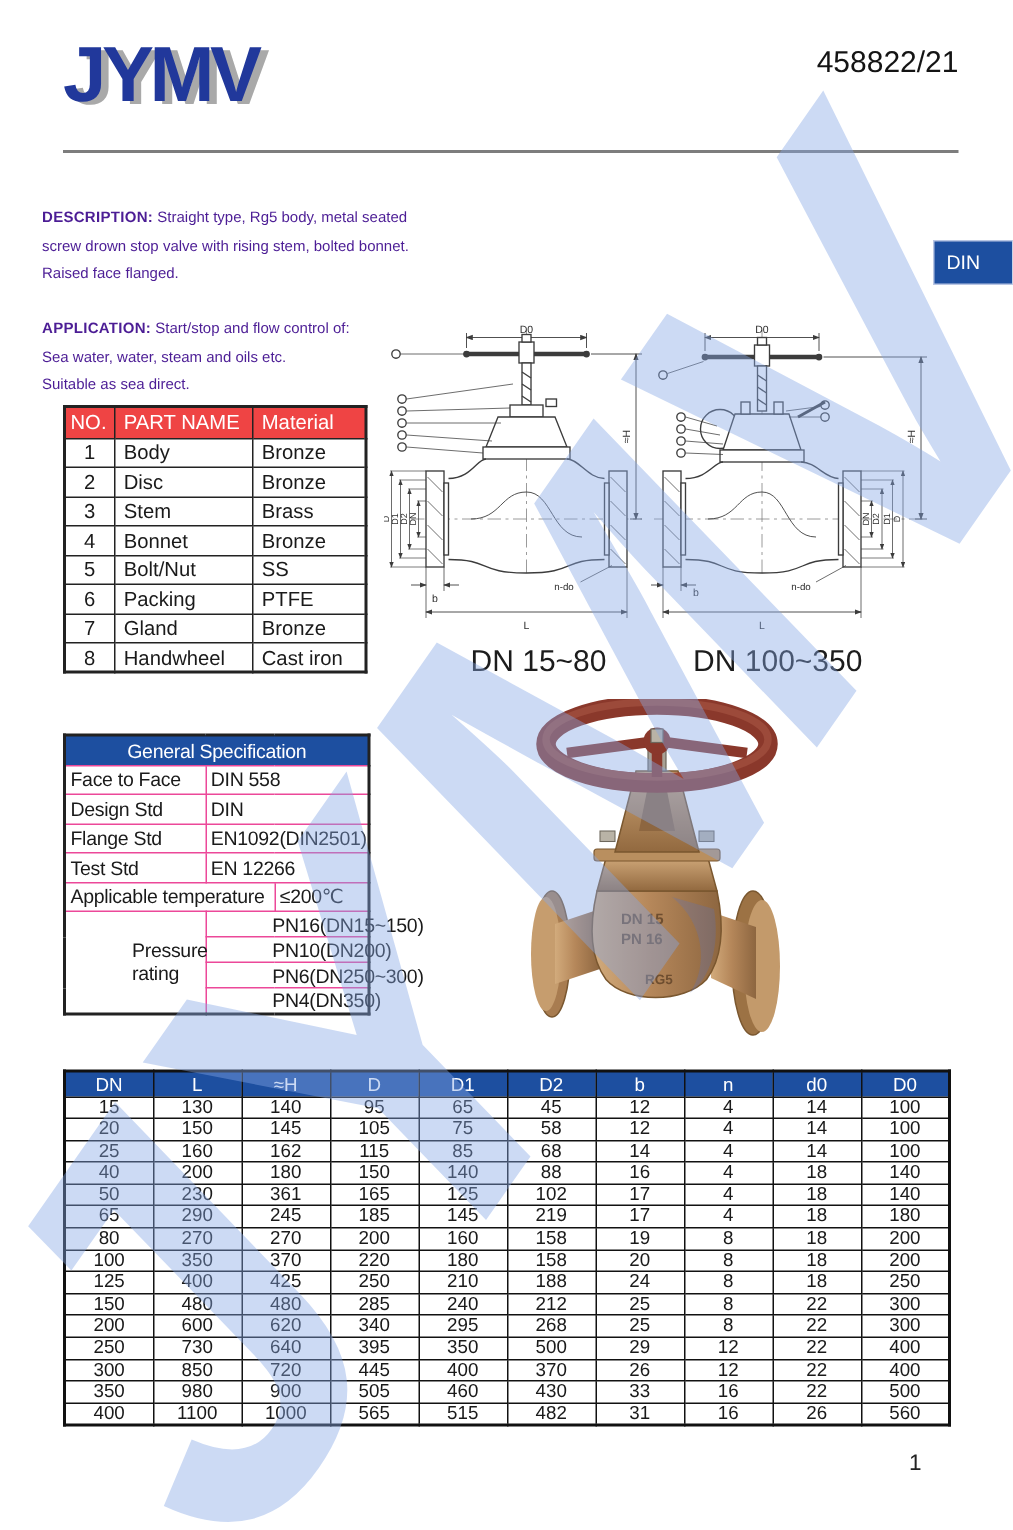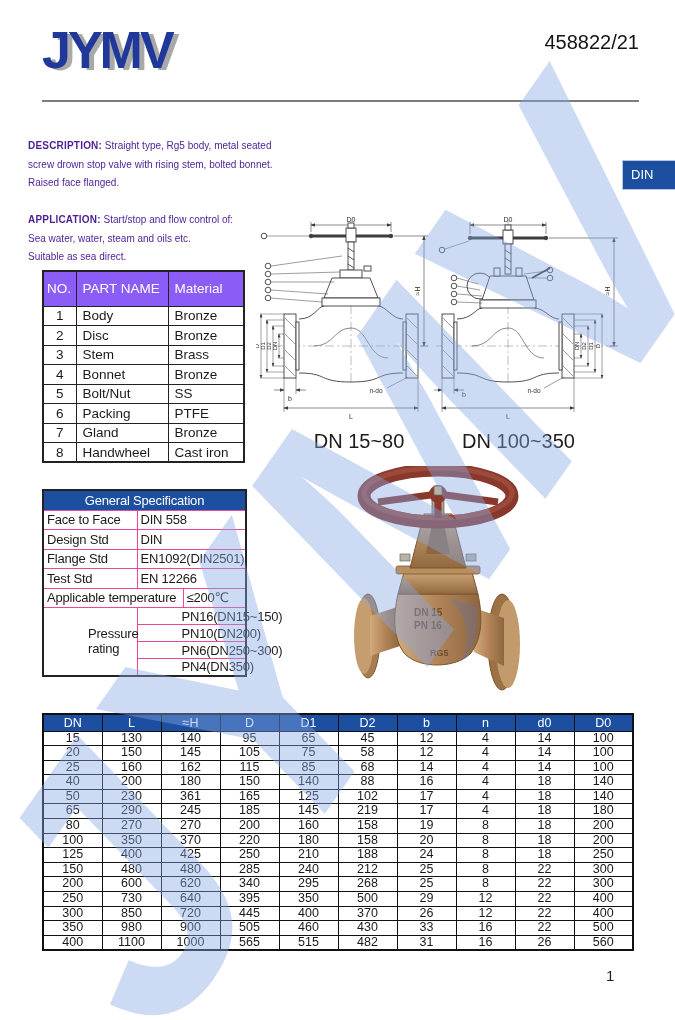--- a/index.html
+++ b/index.html
@@ -32,21 +32,21 @@
     border:1px solid #b9c6e4;border-right:none;
   }
 
   
   table{border-collapse:collapse;}
   td,th{box-sizing:border-box;}
 
   
   .parts{left:42px;top:270px;width:201px;table-layout:fixed;border:2px solid #222;font-size:13.5px;}
   .parts th,.parts td{border:1px solid #222;height:19.5px;padding:0 0 0 6px;text-align:left;font-weight:normal;}
-  .parts thead th{background:#8b5cf6;color:#fff;height:35px;}
+  .parts thead th{background:#ef4444;color:#fff;height:21px;}
   .parts td:first-child{text-align:center;padding:0;}
   .parts th:first-child{padding-left:3px;}
 
   
   .spec{left:42px;top:489px;width:203px;table-layout:fixed;border:2px solid #222;font-size:13px;}
   .spec td{border:1px solid #ec4899;height:19.5px;padding:0 3px;letter-spacing:-.2px;}
   .spec .spec-title{background:#1d4fa0;color:#fff;text-align:center;height:20px;}
   .spec .pr td{height:17px;padding-left:44px;}
   .spec .pr-label{text-align:left;}
 

